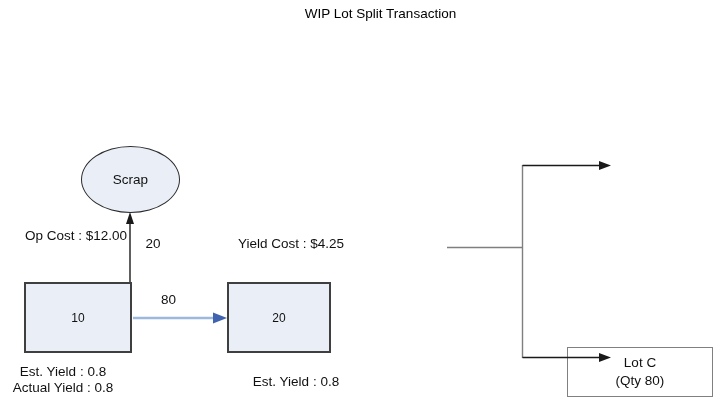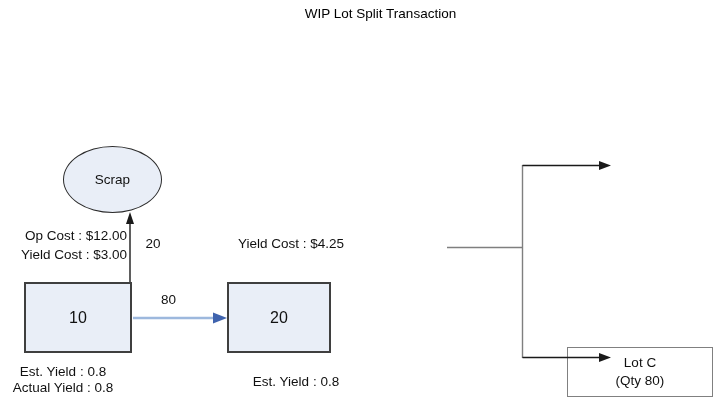--- a/index.html
+++ b/index.html
@@ -9,24 +9,24 @@
   }
   .abs{position:absolute;}
   #title{
     top:6px;left:20px;width:721px;text-align:center;
     font-size:13.5px;color:#000;
   }
   svg.overlay{position:absolute;top:0;left:0;width:721px;height:407px;pointer-events:none;z-index:5;}
   .node{
     background:#e9eef7;border:2px solid #3f3f3f;
     display:flex;align-items:center;justify-content:center;
-    font-size:16px;box-sizing:border-box;z-index:2;
+    font-size:12px;box-sizing:border-box;z-index:2;
   }
   #scrap-ellipse{
-    left:63px;top:146px;width:99px;height:67px;border-radius:50%;
+    left:81px;top:146px;width:99px;height:67px;border-radius:50%;
     border:1.4px solid #2b2b2b;font-size:13.5px;
   }
   #box-10{left:24px;top:282px;width:108px;height:71px;}
   #box-20{left:227px;top:282px;width:104px;height:71px;}
   .lotbox{
     background:#ffffff;box-sizing:border-box;z-index:2;
     display:flex;flex-direction:column;align-items:center;justify-content:center;
     font-size:13.5px;line-height:18px;text-align:center;
   }
   #lot-a{left:346px;top:232px;width:155px;height:49px;border:1.4px solid #1f1f1f;line-height:19px;}
@@ -79,21 +79,20 @@
 
 
 
   <div class="abs lotbox" id="lot-c">
     <div>Lot C</div>
     <div>(Qty 80)</div>
   </div>
 
   <div class="abs lbl" id="op-cost-10">
     <div>Op Cost : $12.00</div>
-    <div>Yield Cost : $3.00</div>
   </div>
 
   <div class="abs lbl" id="op-cost-20">
     <div>Yield Cost : $4.25</div>
   </div>
 
   <div class="abs lbl" id="est-yield-10">
     <div>Est. Yield : 0.8</div>
     <div>Actual Yield : 0.8</div>
   </div>

